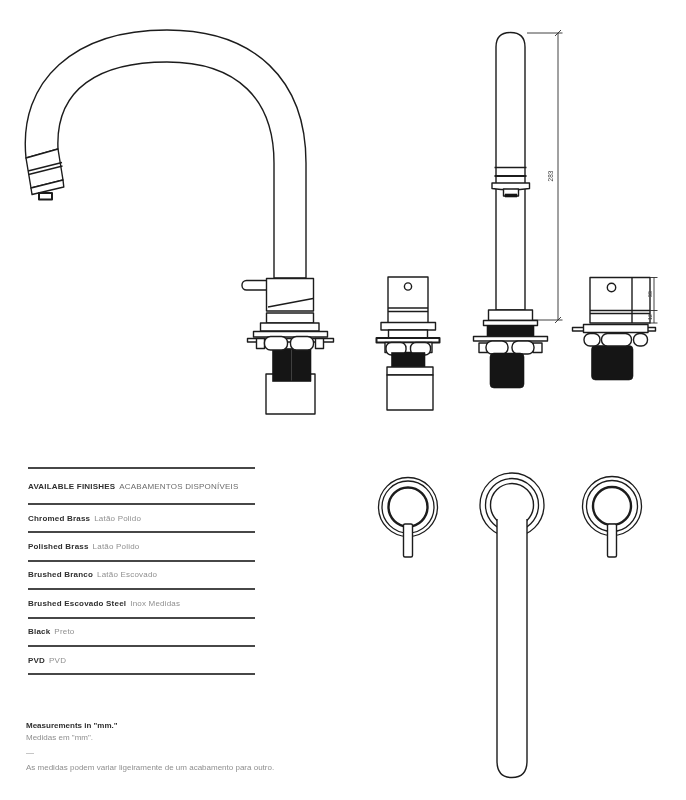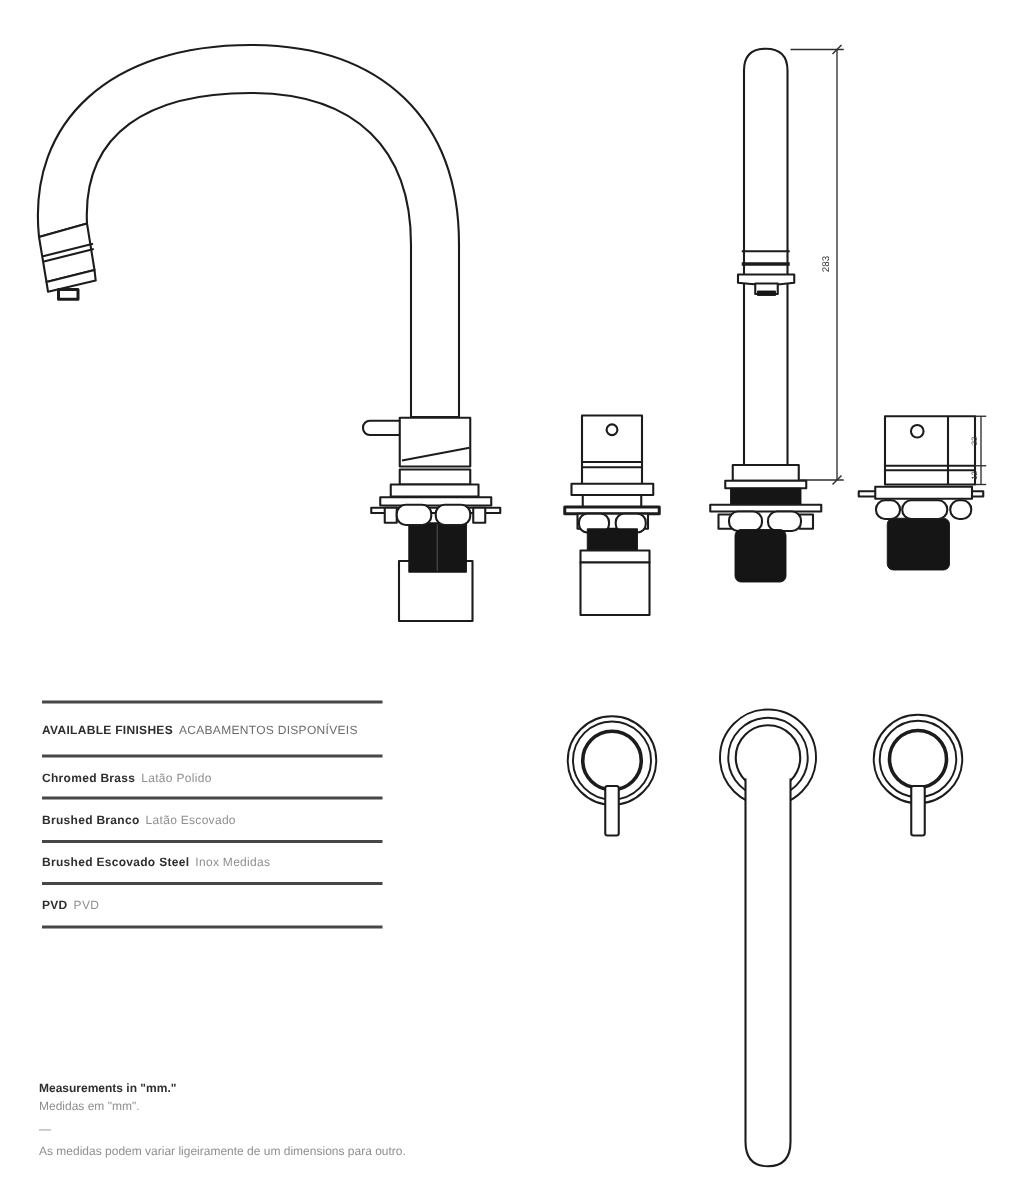--- a/index.html
+++ b/index.html
@@ -186,33 +186,41 @@
   <div class="finishes-table">
     <div class="t-header">
       <span class="b">AVAILABLE FINISHES</span>
       <span class="r">ACABAMENTOS DISPONÍVEIS</span>
     </div>
     <div class="t-row">
       <span class="b">Chromed Brass</span>
       <span class="r">Latão Polido</span>
     </div>
     <div class="t-row">
+      <span class="b">Polished Brass</span>
+      <span class="r">Latão Polido</span>
+    </div>
+    <div class="t-row">
       <span class="b">Brushed Branco</span>
       <span class="r">Latão Escovado</span>
     </div>
     <div class="t-row">
       <span class="b">Brushed Escovado Steel</span>
       <span class="r">Inox Medidas</span>
+    </div>
+    <div class="t-row">
+      <span class="b">Black</span>
+      <span class="r">Preto</span>
     </div>
     <div class="t-row">
       <span class="b">PVD</span>
       <span class="r">PVD</span>
     </div>
   </div>
 
   <div class="notes">
     <span class="b">Measurements in "mm."</span>
     <span class="r">Medidas em "mm".</span>
     <span class="note-divider">—</span>
-    <span class="r">As medidas podem variar ligeiramente de um dimensions para outro.</span>
+    <span class="r">As medidas podem variar ligeiramente de um acabamento para outro.</span>
   </div>
 
 </div>
 
 </body></html>

